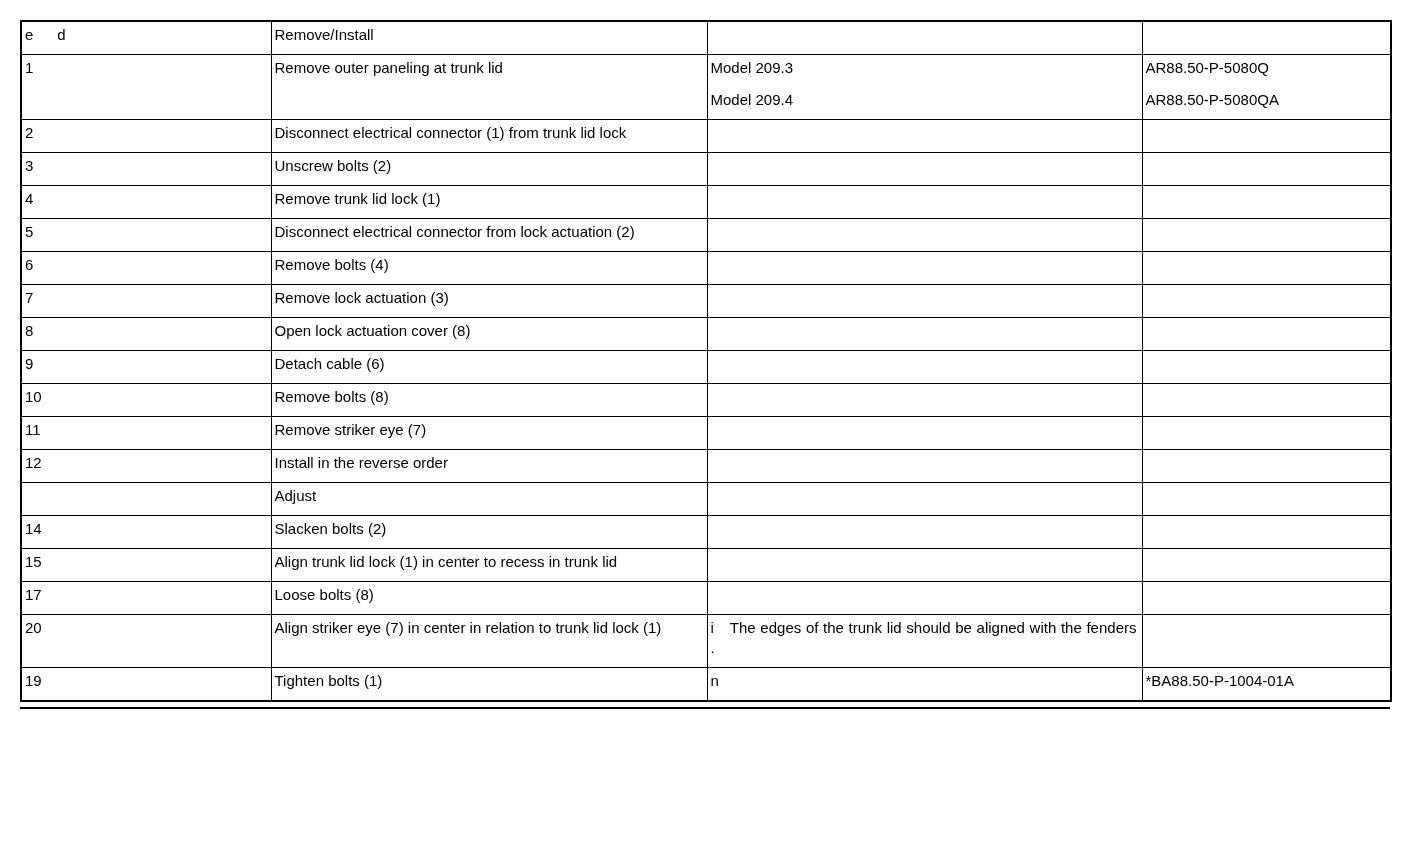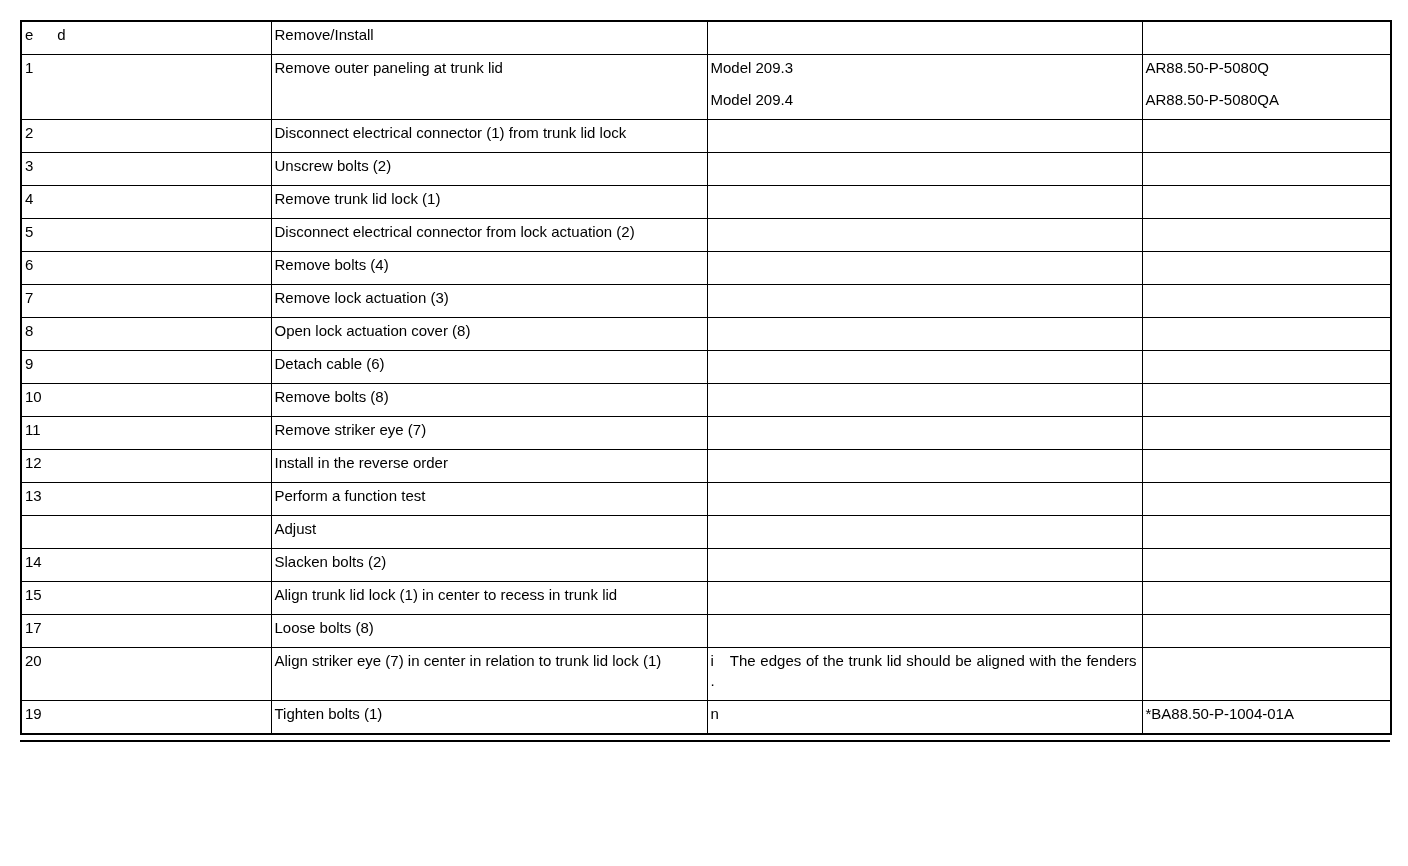--- a/index.html
+++ b/index.html
@@ -149,26 +149,20 @@
           <td class="c-note"></td>
           <td class="c-ref"></td>
         </tr>
         <tr>
           <td class="c-step"><span class="step-num">12</span></td>
           <td class="c-desc">Install in the reverse order</td>
           <td class="c-note"></td>
           <td class="c-ref"></td>
         </tr>
         <tr>
-          <td class="c-step"><span class="step-num">13</span></td>
-          <td class="c-desc">Perform a function test</td>
-          <td class="c-note"></td>
-          <td class="c-ref"></td>
-        </tr>
-        <tr>
           <td class="c-step"><span class="step-num"></span></td>
           <td class="c-desc">Adjust</td>
           <td class="c-note"></td>
           <td class="c-ref"></td>
         </tr>
         <tr>
           <td class="c-step"><span class="step-num">14</span></td>
           <td class="c-desc">Slacken bolts (2)</td>
           <td class="c-note"></td>
           <td class="c-ref"></td>

